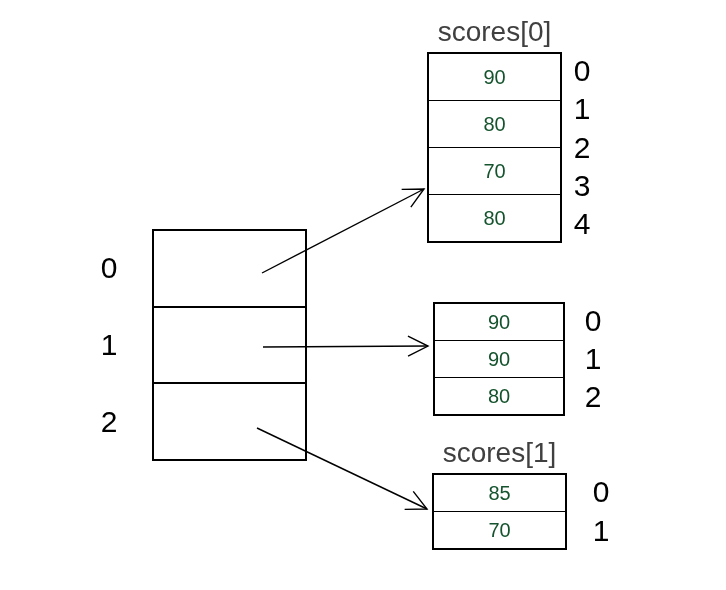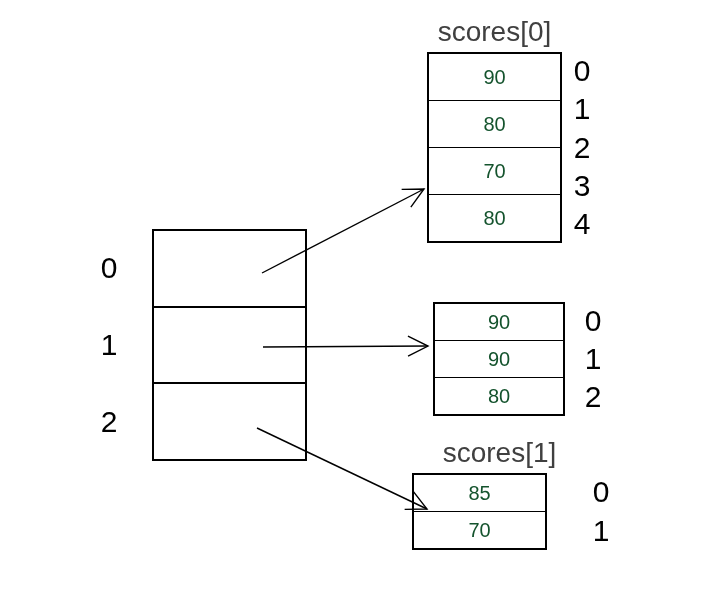--- a/index.html
+++ b/index.html
@@ -119,21 +119,21 @@
   </div>
 
   <div class="idx-col" style="left:576px; top:302px; width:34px; height:114px;">
     <div class="idx">0</div>
     <div class="idx">1</div>
     <div class="idx">2</div>
   </div>
 
   <div class="arr-title" style="left:432px; top:437px; width:135px;">scores[1]</div>
 
-  <div class="arr-box" style="left:412px; top:473px; width:135px; height:77px;">
+  <div class="arr-box" style="left:432px; top:473px; width:135px; height:77px;">
     <div class="arr-cell">85</div>
     <div class="arr-cell">70</div>
   </div>
 
   <div class="idx-col" style="left:584px; top:473px; width:34px; height:77px;">
     <div class="idx">0</div>
     <div class="idx">1</div>
   </div>
 
 </div>

